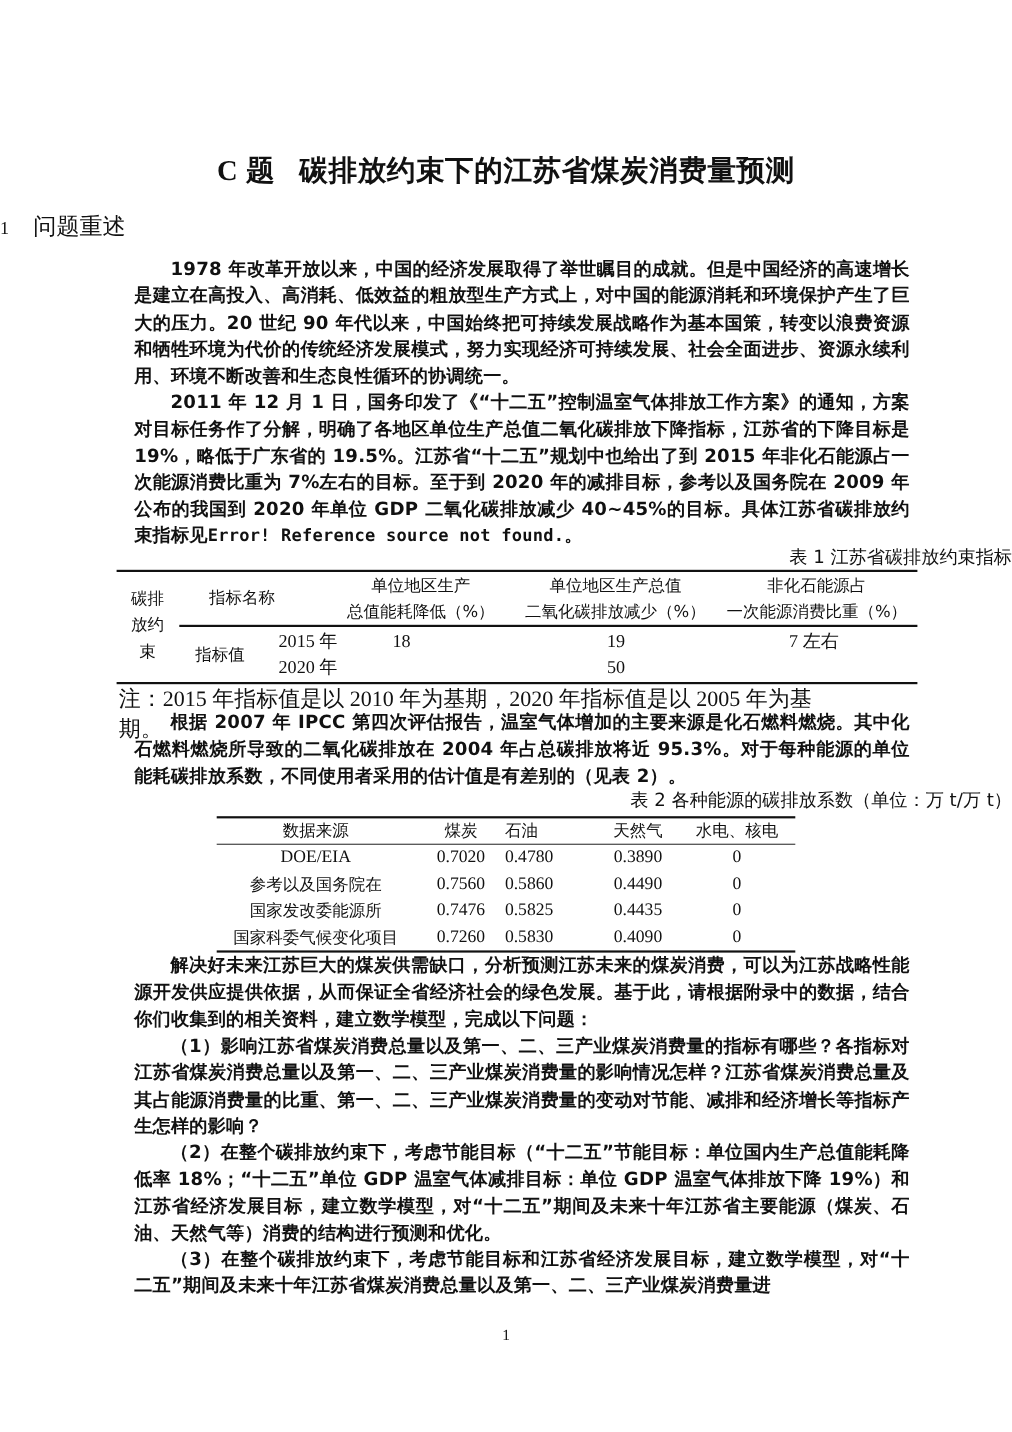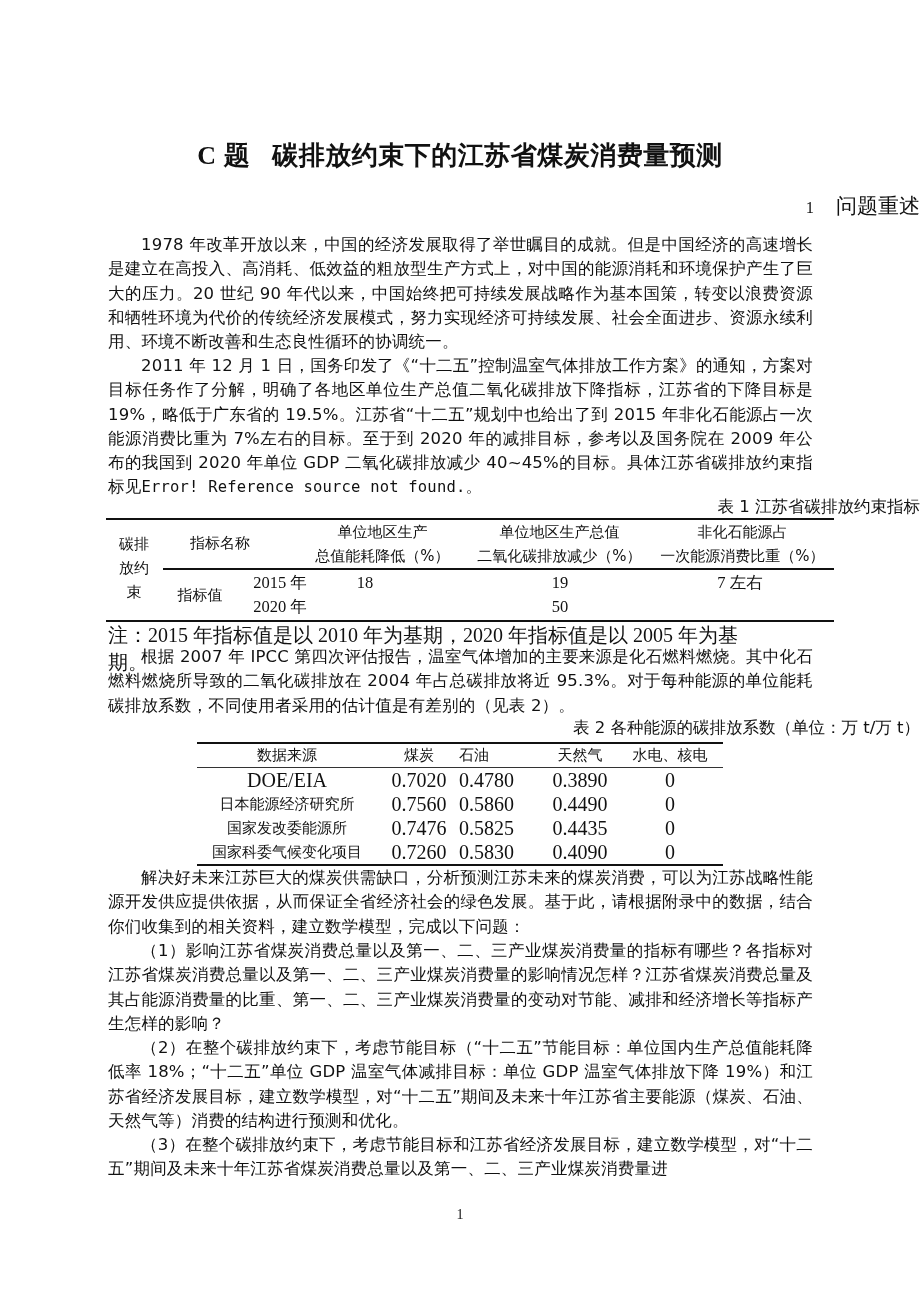--- a/index.html
+++ b/index.html
@@ -3,26 +3,26 @@
 <meta charset="utf-8">
 <style>
   html, body { margin: 0; padding: 0; background: #ffffff; }
   body { width: 920px; height: 1302px; position: relative; overflow: hidden;
          font-family: "DejaVu Serif", "Liberation Serif", serif; color: #111; }
   .page { position: absolute; left: 0; top: 0; width: 748px; height: 1302px; }
   .title { position: absolute; top: 138px; left: 0; width: 920px; text-align: center;
            font-size: 26px; font-weight: bold; letter-spacing: 0.5px;
            font-family: "DejaVu Sans", "Liberation Sans", sans-serif; }
   .title .c { font-family: "Liberation Serif", serif; font-weight: bold; margin-right: 22px; }
-  .section { position: absolute; top: 192px; left: 0; width: 920px; text-align: right;
+  .section { position: absolute; top: 192px; left: 0; width: 920px; text-align: left;
              font-size: 21px; font-family: "DejaVu Sans", "Liberation Sans", sans-serif; }
   .section .num { font-family: "Liberation Serif", serif; margin-right: 22px; }
-  .para { position: absolute; left: 108px; width: 705px; font-size: 16.5px;
+  .para { position: absolute; left: 122px; width: 705px; font-size: 16.5px;
           line-height: 24.3px; text-align: justify; text-indent: 33px; margin: 0;
-          font-family: "DejaVu Sans", "Liberation Sans", sans-serif; letter-spacing: 0.2px; }
+          font-family: "DejaVu Sans", "Liberation Sans", sans-serif; letter-spacing: 0.2px; font-weight: bold; }
   .mono { font-family: "DejaVu Sans Mono", "Liberation Mono", monospace; font-size: 15.5px; }
   .caption { position: absolute; left: 0; width: 920px; text-align: right; font-size: 16.5px;
              font-family: "DejaVu Sans", "Liberation Sans", sans-serif; }
   .t1-box { position: absolute; left: 106px; top: 518px; width: 728px; height: 100px;
             border-top: 2px solid #111; border-bottom: 2px solid #111; }
   .t1-mid { position: absolute; left: 163px; top: 568px; width: 671px; border-top: 2px solid #111; }
   .cell { position: absolute; text-align: center; font-size: 15px; line-height: 24px;
           font-family: "DejaVu Sans", "Liberation Sans", sans-serif; white-space: nowrap; }
   .num { font-family: "Liberation Serif", serif; font-size: 16.5px; }
   .note { position: absolute; left: 108px; top: 622px; font-size: 20px;
@@ -31,21 +31,21 @@
   .t2-top { position: absolute; left: 197px; top: 742px; width: 526px; border-top: 2px solid #111; }
   .t2-head { position: absolute; left: 197px; top: 767px; width: 526px; border-top: 1px solid #333; }
   .t2-bot { position: absolute; left: 197px; top: 864px; width: 526px; border-top: 2px solid #111; }
   .t2-row { position: absolute; left: 197px; width: 526px; height: 24px; }
   .t2-row .c0 { position: absolute; left: 0; width: 180px; text-align: center; }
   .t2-row .c1 { position: absolute; left: 182px; width: 80px; text-align: center; }
   .t2-row .c2 { position: absolute; left: 262px; width: 80px; text-align: left; }
   .t2-row .c3 { position: absolute; left: 338px; width: 90px; text-align: center; }
   .t2-row .c4 { position: absolute; left: 420px; width: 106px; text-align: center; }
   .t2-row span { font-size: 15px; line-height: 24px; font-family: "DejaVu Sans", "Liberation Sans", sans-serif; white-space: nowrap; }
-  .t2-row span.n { font-family: "Liberation Serif", serif; font-size: 20px; }
+  .t2-row span.n { font-family: "Liberation Serif", serif; font-size: 16px; }
   .pagenum { position: absolute; top: 1207px; left: 0; width: 920px; text-align: center;
              font-size: 14px; font-family: "Liberation Serif", serif; }
 </style>
 </head>
 <body>
 
 <div class="page">
 
   <div class="title">
     <span class="c">C 题</span><span>碳排放约束下的江苏省煤炭消费量预测</span>
@@ -109,21 +109,21 @@
     <span class="c4">水电、核电</span>
   </div>
   <div class="t2-row" style="top:768px;">
     <span class="c0 n">DOE/EIA</span>
     <span class="c1 n">0.7020</span>
     <span class="c2 n">0.4780</span>
     <span class="c3 n">0.3890</span>
     <span class="c4 n">0</span>
   </div>
   <div class="t2-row" style="top:792px;">
-    <span class="c0">日本能源经济研究所</span>
+    <span class="c0">参考以及国务院在</span>
     <span class="c1 n">0.7560</span>
     <span class="c2 n">0.5860</span>
     <span class="c3 n">0.4490</span>
     <span class="c4 n">0</span>
   </div>
   <div class="t2-row" style="top:816px;">
     <span class="c0">国家发改委能源所</span>
     <span class="c1 n">0.7476</span>
     <span class="c2 n">0.5825</span>
     <span class="c3 n">0.4435</span>

